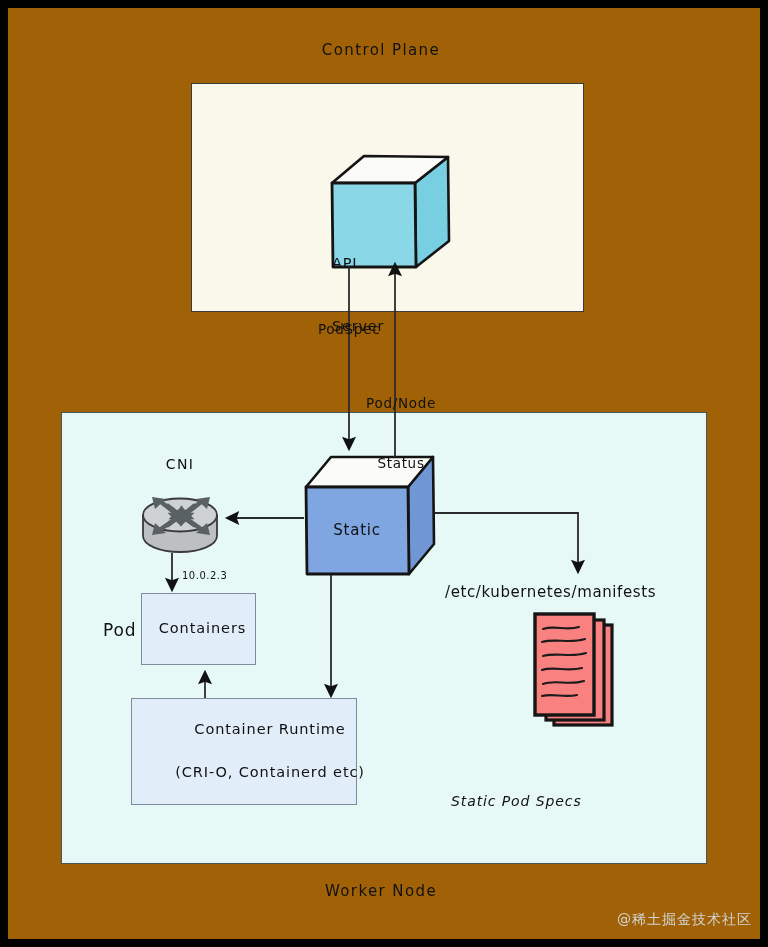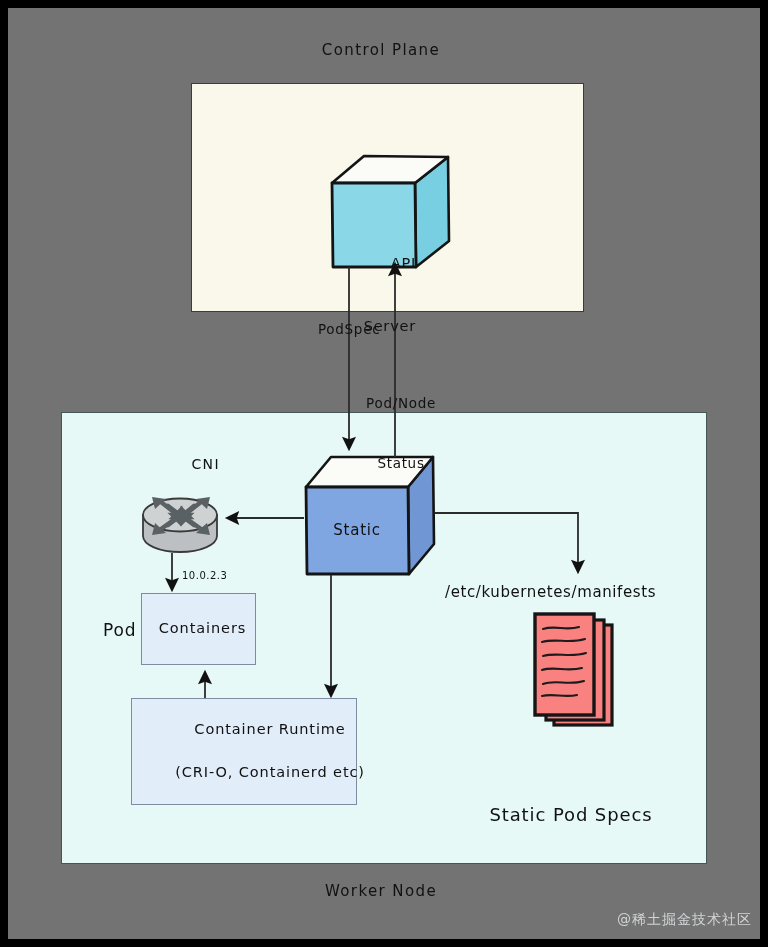--- a/index.html
+++ b/index.html
@@ -15,21 +15,21 @@
     background: #000000;
     overflow: hidden;
     font-family: "DejaVu Sans", sans-serif;
   }
   #canvas {
     position: absolute;
     left: 8px;
     top: 8px;
     width: 752px;
     height: 931px;
-    background: #737373;
+    background: #a16207;
     overflow: hidden;
   }
   
   .abs { position: absolute; }
 
   .hand {
     font-family: "DejaVu Sans", sans-serif;
     color: #111111;
     letter-spacing: 0.6px;
     white-space: pre;
@@ -71,25 +71,25 @@
   }
 
   .edge-label {
     font-size: 13.5px;
     letter-spacing: 0.7px;
     white-space: pre;
   }
   .small-label { font-size: 10px; letter-spacing: 0.5px; }
   .path-label { font-size: 15px; letter-spacing: 0.6px; }
   .caption {
-    font-size: 18px;
+    font-size: 14px;
     letter-spacing: 0.9px;
-    text-align: center;
     line-height: 1.45;
     white-space: pre;
+    font-style: italic;
   }
 
   svg.overlay {
     position: absolute;
     left: 0; top: 0;
     width: 752px;
     height: 931px;
     pointer-events: none;
   }
 
@@ -190,28 +190,28 @@
 
       <line x1="164" y1="545" x2="164" y2="582" stroke="#2b2b2b" stroke-width="1.8" marker-end="url(#arrowhead)"></line>
 
       <line x1="323" y1="567" x2="323" y2="688" stroke="#2b2b2b" stroke-width="1.8" marker-end="url(#arrowhead)"></line>
 
       <line x1="197" y1="690" x2="197" y2="664" stroke="#2b2b2b" stroke-width="1.8" marker-end="url(#arrowhead)"></line>
 
       <path d="M427,505 L570,505 L570,564" fill="none" stroke="#2b2b2b" stroke-width="1.8" marker-end="url(#arrowhead)"></path>
     </svg>
 
-    <div class="abs hand" style="left:324px; top:203px; width:84px; text-align:right; font-size:14.5px; letter-spacing:0.8px; line-height:1.45;">
+    <div class="abs hand" style="left:324px; top:203px; width:84px; text-align:left; font-size:14.5px; letter-spacing:0.8px; line-height:1.45;">
       <div>API</div>
       <div>Server</div>
     </div>
 
     <div class="abs hand" style="left:298px; top:513px; width:102px; text-align:center; font-size:15px; letter-spacing:0.8px;">Static</div>
 
-    <div class="abs hand" style="left:132px; top:448px; width:80px; text-align:right; font-size:14px; letter-spacing:1.4px;">CNI</div>
+    <div class="abs hand" style="left:132px; top:448px; width:80px; text-align:center; font-size:14px; letter-spacing:1.4px;">CNI</div>
 
     <div class="abs hand edge-label" style="left:310px; top:313px;">PodSpec</div>
 
     <div class="abs hand edge-label" style="left:347px; top:344px; text-align:center; width:92px; line-height:1.5;">
       <div>Pod/Node</div>
       <div>Status</div>
     </div>
 
     <div class="abs hand small-label" style="left:174px; top:562px;">10.0.2.3</div>
 

